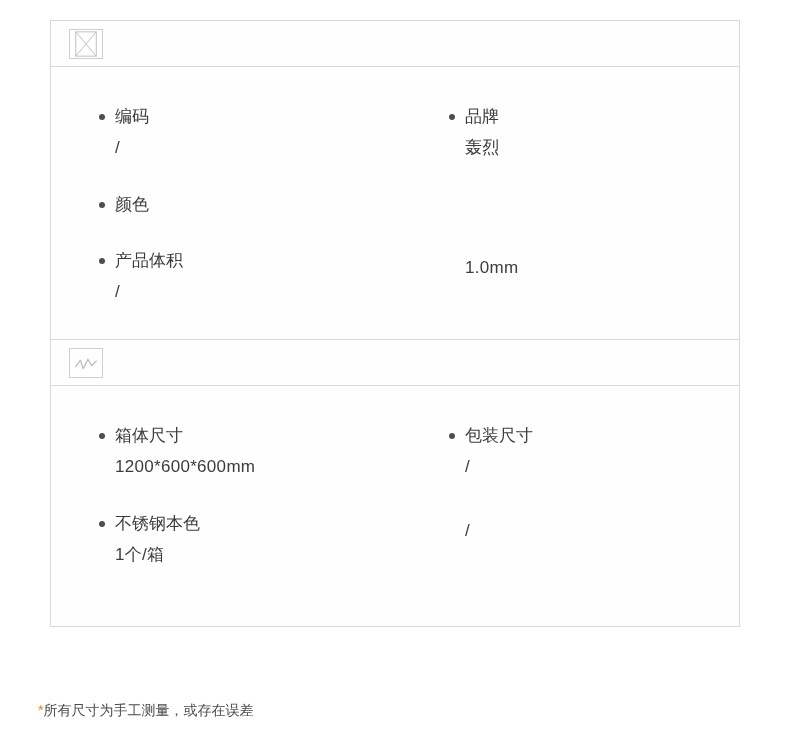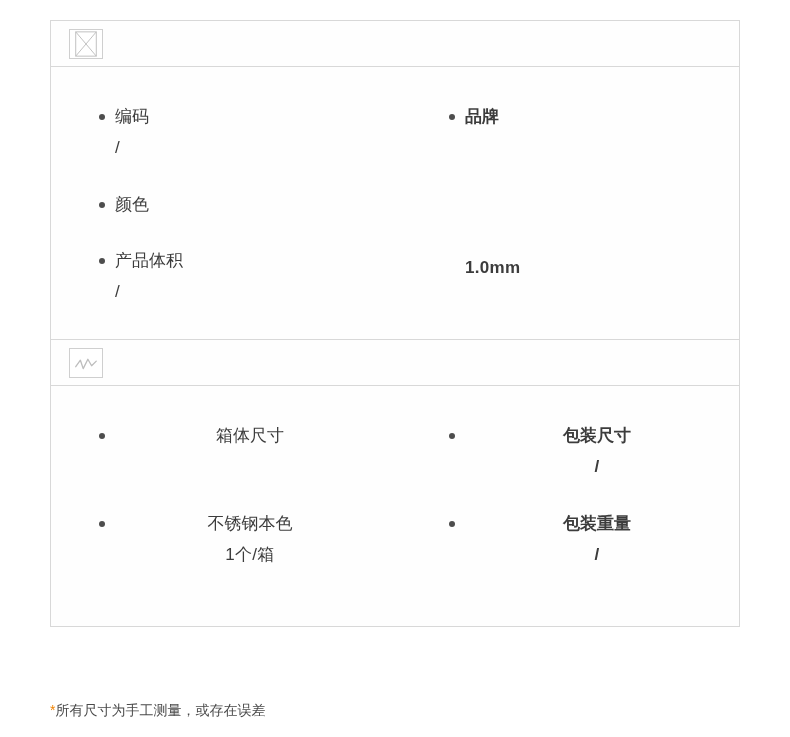--- a/index.html
+++ b/index.html
@@ -62,36 +62,35 @@
 
   
   .section-body {
     padding: 22px 0 18px 0;
     box-sizing: border-box;
     border-bottom: 1px solid #d8d8d8;
   }
   .section-body.last {
     border-bottom: 1px solid #d8d8d8;
     padding-bottom: 42px;
-    text-align: center;
   }
 
   .spec-row {
     display: flex;
     width: 100%;
     box-sizing: border-box;
   }
 
   .spec-cell {
     width: 50%;
     box-sizing: border-box;
     padding: 16px 10px 16px 0;
   }
   .spec-cell.left  { padding-left: 48px; }
-  .spec-cell.right { padding-left: 54px; font-weight: bold; }
+  .spec-cell.right { padding-left: 54px; }
 
   .spec-label {
     position: relative;
     font-size: 17px;
     color: #3c3c3c;
     line-height: 24px;
     padding-left: 16px;
   }
   .spec-label::before {
     content: "";
@@ -108,21 +107,21 @@
     font-size: 17px;
     color: #3c3c3c;
     line-height: 26px;
     padding-left: 16px;
     margin-top: 6px;
     letter-spacing: 0.3px;
   }
 
   .footnote {
     position: absolute;
-    left: 50px;
+    left: 38px;
     top: 700px;
     font-size: 14px;
     color: #4a4a4a;
     line-height: 20px;
     white-space: nowrap;
   }
   .footnote .star {
     color: #f08200;
   }
 </style>
@@ -145,20 +144,21 @@
 
     <div class="section-body">
 
       <div class="spec-row">
         <div class="spec-cell left">
           <div class="spec-label">编码</div>
           <div class="spec-value">/</div>
         </div>
         <div class="spec-cell right">
           <div class="spec-label">品牌</div>
+          <div class="spec-value">轰烈</div>
         </div>
       </div>
 
       <div class="spec-row">
         <div class="spec-cell left">
           <div class="spec-label">颜色</div>
         </div>
         <div class="spec-cell right">
         </div>
       </div>
@@ -181,34 +181,34 @@
           <polyline points="6,19 11,12 14,21 19,11 23,18 28,13" fill="none" stroke="#bdbdbd" stroke-width="1.4" stroke-linejoin="round" stroke-linecap="round"></polyline>
         </svg>
       </div>
     </div>
 
     <div class="section-body last">
 
       <div class="spec-row">
         <div class="spec-cell left">
           <div class="spec-label">箱体尺寸</div>
+          <div class="spec-value">1200*600*600mm</div>
         </div>
         <div class="spec-cell right">
           <div class="spec-label">包装尺寸</div>
           <div class="spec-value">/</div>
         </div>
       </div>
 
       <div class="spec-row">
         <div class="spec-cell left">
           <div class="spec-label">不锈钢本色</div>
           <div class="spec-value">1个/箱</div>
         </div>
         <div class="spec-cell right">
-          <div class="spec-label">包装重量</div>
           <div class="spec-value">/</div>
         </div>
       </div>
 
     </div>
 
   </div>
 
   <div class="footnote">
     <span class="star">*</span><span>所有尺寸为手工测量，或存在误差</span>

